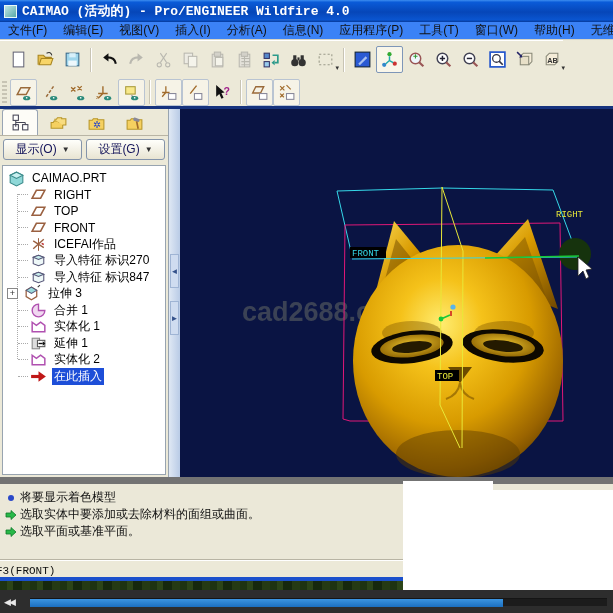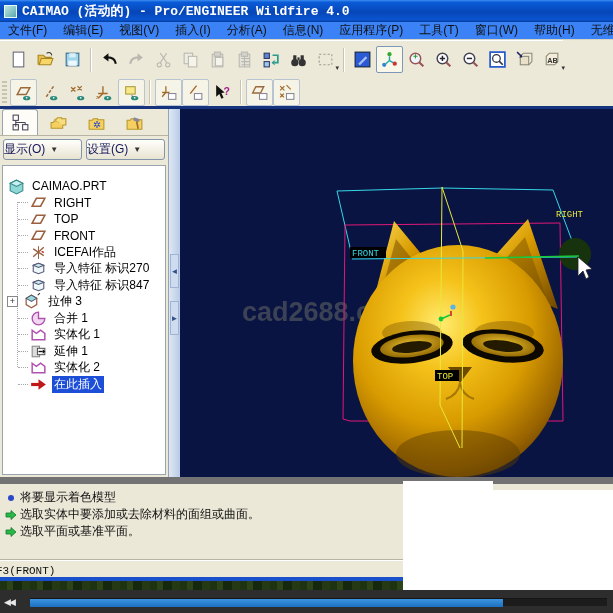--- a/index.html
+++ b/index.html
@@ -37,24 +37,24 @@
 
   
   .main { position:absolute; left:0; top:106px; width:613px; height:371px; border-top:3px solid #16337e; }
   .navigator { position:absolute; left:0; top:0; width:168px; height:368px; background:#ece9d8; }
   .nav-tabs { height:27px; display:flex; align-items:flex-end; padding-left:2px; border-bottom:1px solid #b8b4a4; }
   .nav-tab { width:36px; height:24px; display:flex; align-items:center; justify-content:center;
     border:1px solid transparent; border-bottom:none; margin-right:2px; }
   .nav-tab.active-tab { background:#fdfcf7; border-color:#98a4b4; border-radius:3px 3px 0 0; height:26px; }
   .nav-buttons { height:27px; display:flex; align-items:center; gap:4px; padding:0 3px; }
   .nav-drop { flex:1; height:21px; font-size:12px; color:#15155a; background:linear-gradient(180deg,#fffffb,#e8e4d2);
-    border:1px solid #8494aa; border-radius:3px; display:flex; align-items:center; gap:5px; cursor:default; }
+    border:1px solid #8494aa; border-radius:3px; display:flex; align-items:center; justify-content:center; gap:5px; cursor:default; }
   .nav-drop .dd { font-size:8px; color:#333; }
   .tree { position:absolute; left:2px; top:56px; width:164px; height:310px; background:#fff;
-    border:1px solid #98a4b0; overflow:hidden; padding-top:12px; }
+    border:1px solid #98a4b0; overflow:hidden; padding-top:4px; }
   .tree-inner { position:relative; }
   .guide { position:absolute; left:14px; top:24px; bottom:26px; border-left:1px dotted #aaa; }
   .trow { height:16.5px; display:flex; align-items:center; font-size:12px; color:#000; white-space:nowrap; position:relative; }
   .trow .lbl { margin-left:4px; padding:0 2px; }
   .trow.sel .lbl { background:#1d4ed8; color:#fff; }
   .trow .stub { width:10px; border-top:1px dotted #aaa; margin-left:15px; margin-right:1px; }
   .trow.root { padding-left:4px; }
   .texp { width:11px; height:11px; border:1px solid #888; background:#fff; font-size:9px; line-height:9px;
     text-align:center; margin-left:4px; margin-right:5px; color:#333; }
 

